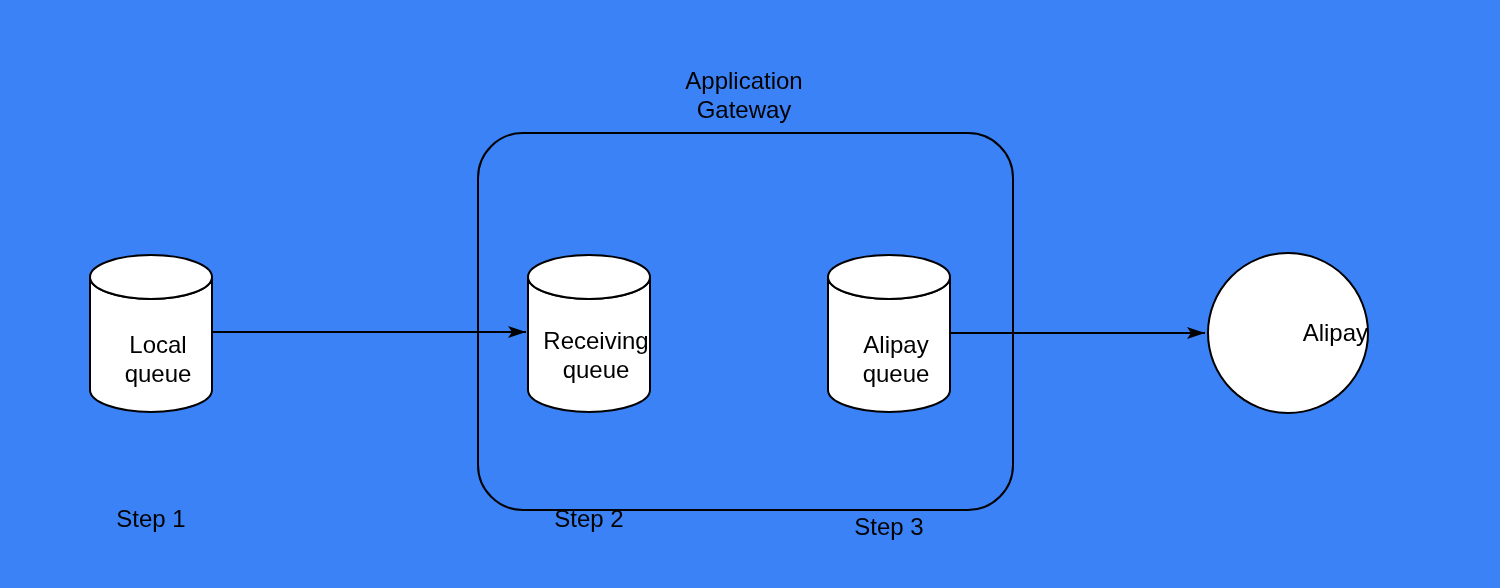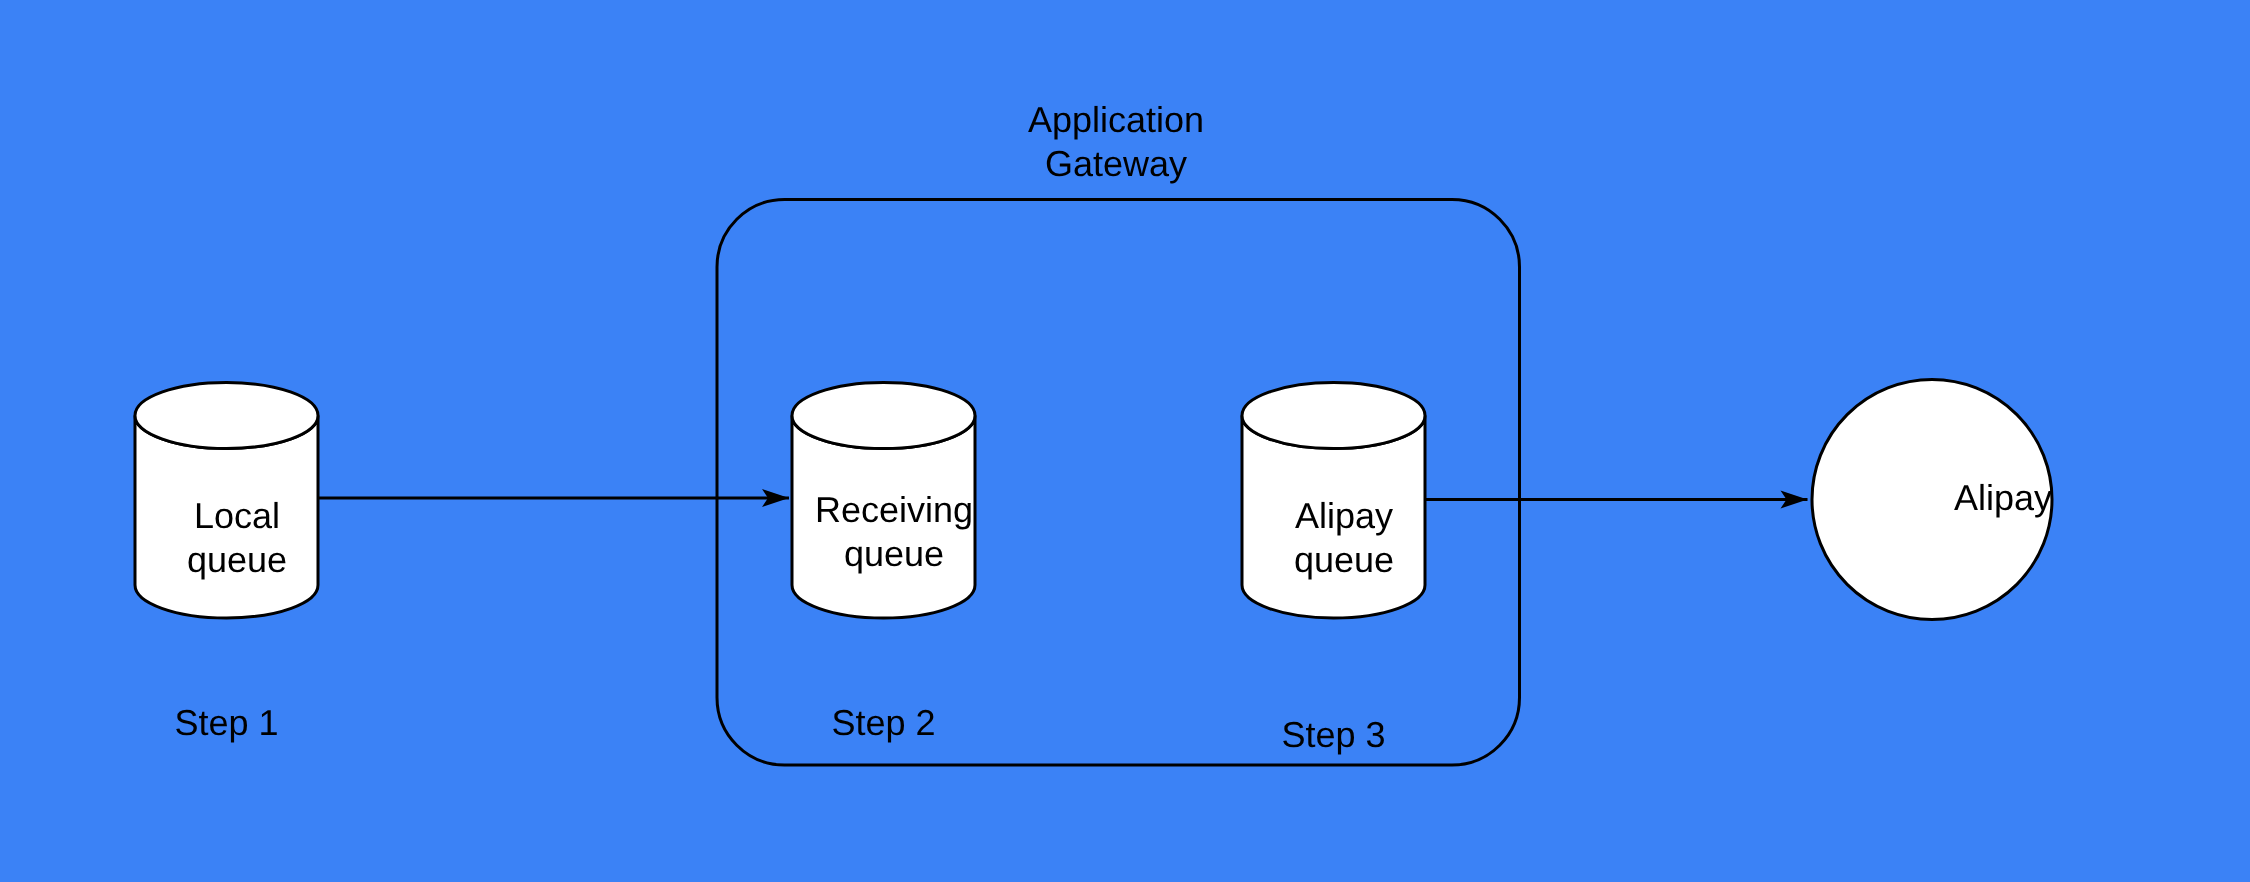--- a/index.html
+++ b/index.html
@@ -16,21 +16,21 @@
   .canvas svg { position: absolute; left: 0; top: 0; }
   .label {
     position: absolute;
     font-size: 24px;
     line-height: 29px;
     text-align: center;
     white-space: pre-line;
     color: #000000;
   }
   .node-label   { width: 136px; }
-  .step-label   { width: 120px; height: 29px; }
+  .step-label   { width: 120px; height: 29px; margin-top: 36px; }
   .title-label  { width: 300px; }
   .alipay-label { width: 160px; text-align: right; }
 </style>
 </head>
 <body>
 
 <div class="canvas">
 
   <svg width="1500" height="588" viewBox="0 0 1500 588">
     <defs>

